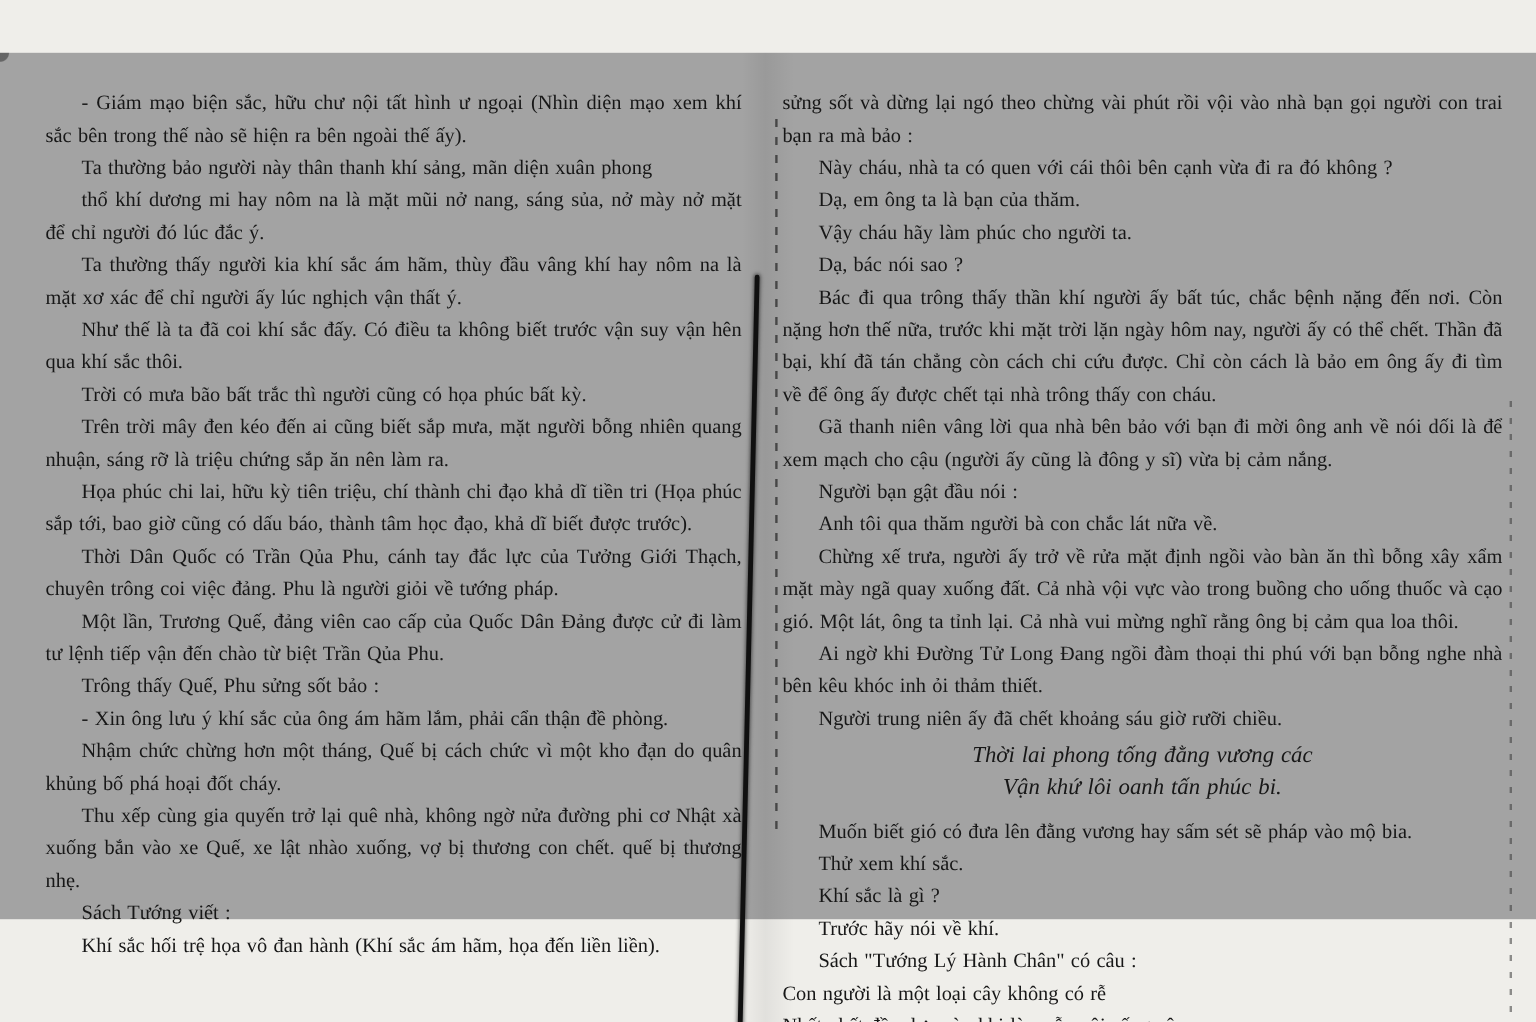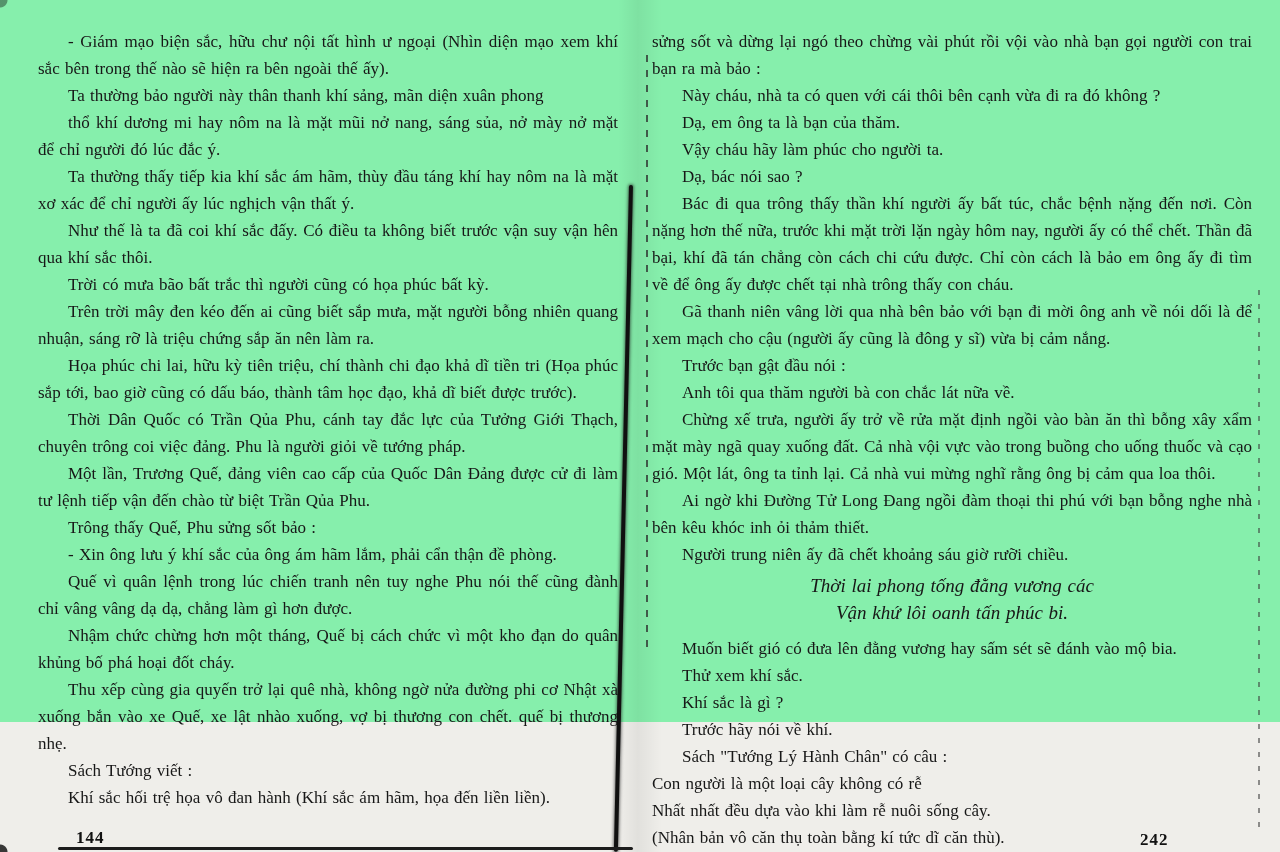--- a/index.html
+++ b/index.html
@@ -5,22 +5,23 @@
   html,body{margin:0;padding:0;}
   body{
     width:1280px;height:852px;
     background:#efeeea;
     font-family:"Liberation Serif","DejaVu Serif",serif;
     overflow:hidden;
   }
   .spread{
     position:relative;
     width:1280px;height:722px;
-    background:#86efac;
+    background:#a3a3a3;
     color:#1b1b1b;
+    margin-top:44px;
   }
   .page{
     position:absolute;top:28px;
   }
   .page-left{left:38px;width:580px;}
   .page-right{left:652px;width:600px;}
   .page-body{width:100%;}
   .para{
     margin:0;
     font-size:17px;
@@ -99,54 +100,53 @@
 </head>
 <body>
 
 <div class="spread">
 
   <div class="page page-left">
     <div class="page-body">
         <p class="para indent">- Giám mạo biện sắc, hữu chư nội tất hình ư ngoại (Nhìn diện mạo xem khí sắc bên trong thế nào sẽ hiện ra bên ngoài thế ấy).</p>
         <p class="para indent">Ta thường bảo người này thân thanh khí sảng, mãn diện xuân phong</p>
         <p class="para indent">thổ khí dương mi hay nôm na là mặt mũi nở nang, sáng sủa, nở mày nở mặt để chỉ người đó lúc đắc ý.</p>
-        <p class="para indent">Ta thường thấy tiếp kia khí sắc ám hãm, thùy đầu táng khí hay nôm na là mặt xơ xác để chỉ người ấy lúc nghịch vận thất ý.</p>
+        <p class="para indent">Ta thường thấy người kia khí sắc ám hãm, thùy đầu vâng khí hay nôm na là mặt xơ xác để chỉ người ấy lúc nghịch vận thất ý.</p>
         <p class="para indent">Như thế là ta đã coi khí sắc đấy. Có điều ta không biết trước vận suy vận hên qua khí sắc thôi.</p>
         <p class="para indent">Trời có mưa bão bất trắc thì người cũng có họa phúc bất kỳ.</p>
         <p class="para indent">Trên trời mây đen kéo đến ai cũng biết sắp mưa, mặt người bỗng nhiên quang nhuận, sáng rỡ là triệu chứng sắp ăn nên làm ra.</p>
         <p class="para indent">Họa phúc chi lai, hữu kỳ tiên triệu, chí thành chi đạo khả dĩ tiền tri (Họa phúc sắp tới, bao giờ cũng có dấu báo, thành tâm học đạo, khả dĩ biết được trước).</p>
         <p class="para indent">Thời Dân Quốc có Trần Qủa Phu, cánh tay đắc lực của Tưởng Giới Thạch, chuyên trông coi việc đảng. Phu là người giỏi về tướng pháp.</p>
         <p class="para indent">Một lần, Trương Quế, đảng viên cao cấp của Quốc Dân Đảng được cử đi làm tư lệnh tiếp vận đến chào từ biệt Trần Qủa Phu.</p>
         <p class="para indent">Trông thấy Quế, Phu sửng sốt bảo :</p>
         <p class="para indent">- Xin ông lưu ý khí sắc của ông ám hãm lắm, phải cẩn thận đề phòng.</p>
-        <p class="para indent">Quế vì quân lệnh trong lúc chiến tranh nên tuy nghe Phu nói thế cũng đành chỉ vâng vâng dạ dạ, chẳng làm gì hơn được.</p>
         <p class="para indent">Nhậm chức chừng hơn một tháng, Quế bị cách chức vì một kho đạn do quân khủng bố phá hoại đốt cháy.</p>
         <p class="para indent">Thu xếp cùng gia quyến trở lại quê nhà, không ngờ nửa đường phi cơ Nhật xà xuống bắn vào xe Quế, xe lật nhào xuống, vợ bị thương con chết. quế bị thương nhẹ.</p>
         <p class="para indent">Sách Tướng viết :</p>
         <p class="para indent">Khí sắc hối trệ họa vô đan hành (Khí sắc ám hãm, họa đến liền liền).</p>
       </div>
   </div>
 
   <div class="page page-right">
     <div class="page-body">
         <p class="para no-indent">sửng sốt và dừng lại ngó theo chừng vài phút rồi vội vào nhà bạn gọi người con trai bạn ra mà bảo :</p>
         <p class="para indent">Này cháu, nhà ta có quen với cái thôi bên cạnh vừa đi ra đó không ?</p>
         <p class="para indent">Dạ, em ông ta là bạn của thăm.</p>
         <p class="para indent">Vậy cháu hãy làm phúc cho người ta.</p>
         <p class="para indent">Dạ, bác nói sao ?</p>
         <p class="para indent">Bác đi qua trông thấy thần khí người ấy bất túc, chắc bệnh nặng đến nơi. Còn nặng hơn thế nữa, trước khi mặt trời lặn ngày hôm nay, người ấy có thể chết. Thần đã bại, khí đã tán chẳng còn cách chi cứu được. Chỉ còn cách là bảo em ông ấy đi tìm về để ông ấy được chết tại nhà trông thấy con cháu.</p>
         <p class="para indent">Gã thanh niên vâng lời qua nhà bên bảo với bạn đi mời ông anh về nói dối là để xem mạch cho cậu (người ấy cũng là đông y sĩ) vừa bị cảm nắng.</p>
-        <p class="para indent">Trước bạn gật đầu nói :</p>
+        <p class="para indent">Người bạn gật đầu nói :</p>
         <p class="para indent">Anh tôi qua thăm người bà con chắc lát nữa về.</p>
         <p class="para indent">Chừng xế trưa, người ấy trở về rửa mặt định ngồi vào bàn ăn thì bỗng xây xẩm mặt mày ngã quay xuống đất. Cả nhà vội vực vào trong buồng cho uống thuốc và cạo gió. Một lát, ông ta tỉnh lại. Cả nhà vui mừng nghĩ rằng ông bị cảm qua loa thôi.</p>
         <p class="para indent">Ai ngờ khi Đường Tử Long Đang ngồi đàm thoại thi phú với bạn bỗng nghe nhà bên kêu khóc inh ỏi thảm thiết.</p>
         <p class="para indent">Người trung niên ấy đã chết khoảng sáu giờ rưỡi chiều.</p>
         <p class="para verse">Thời lai phong tống đằng vương các</p>
         <p class="para verse">Vận khứ lôi oanh tấn phúc bi.</p>
-        <p class="para indent gap-above">Muốn biết gió có đưa lên đằng vương hay sấm sét sẽ đánh vào mộ bia.</p>
+        <p class="para indent gap-above">Muốn biết gió có đưa lên đằng vương hay sấm sét sẽ pháp vào mộ bia.</p>
         <p class="para indent">Thử xem khí sắc.</p>
         <p class="para indent">Khí sắc là gì ?</p>
         <p class="para indent">Trước hãy nói về khí.</p>
         <p class="para indent">Sách "Tướng Lý Hành Chân" có câu :</p>
         <p class="para no-indent">Con người là một loại cây không có rễ</p>
         <p class="para no-indent">Nhất nhất đều dựa vào khi làm rễ nuôi sống cây.</p>
         <p class="para no-indent">(Nhân bản vô căn thụ toàn bằng kí tức dĩ căn thù).</p>
         <p class="para indent">Nhờ nguyên kí nuôi dưỡng, con người thành trưởng mạnh hay yếu lớn hay bé, thông minh hay ngu si. Danh từ nguyên khí rút từ lời giải nguyên thân chi tổ khí gọi tắt mà thành. Lúc ta thở hít khí trời là tìm kiếm hậu thiên chí khí để tiếp với nguyên khí nuôi sống cơ thể.</p>
       </div>
   </div>

